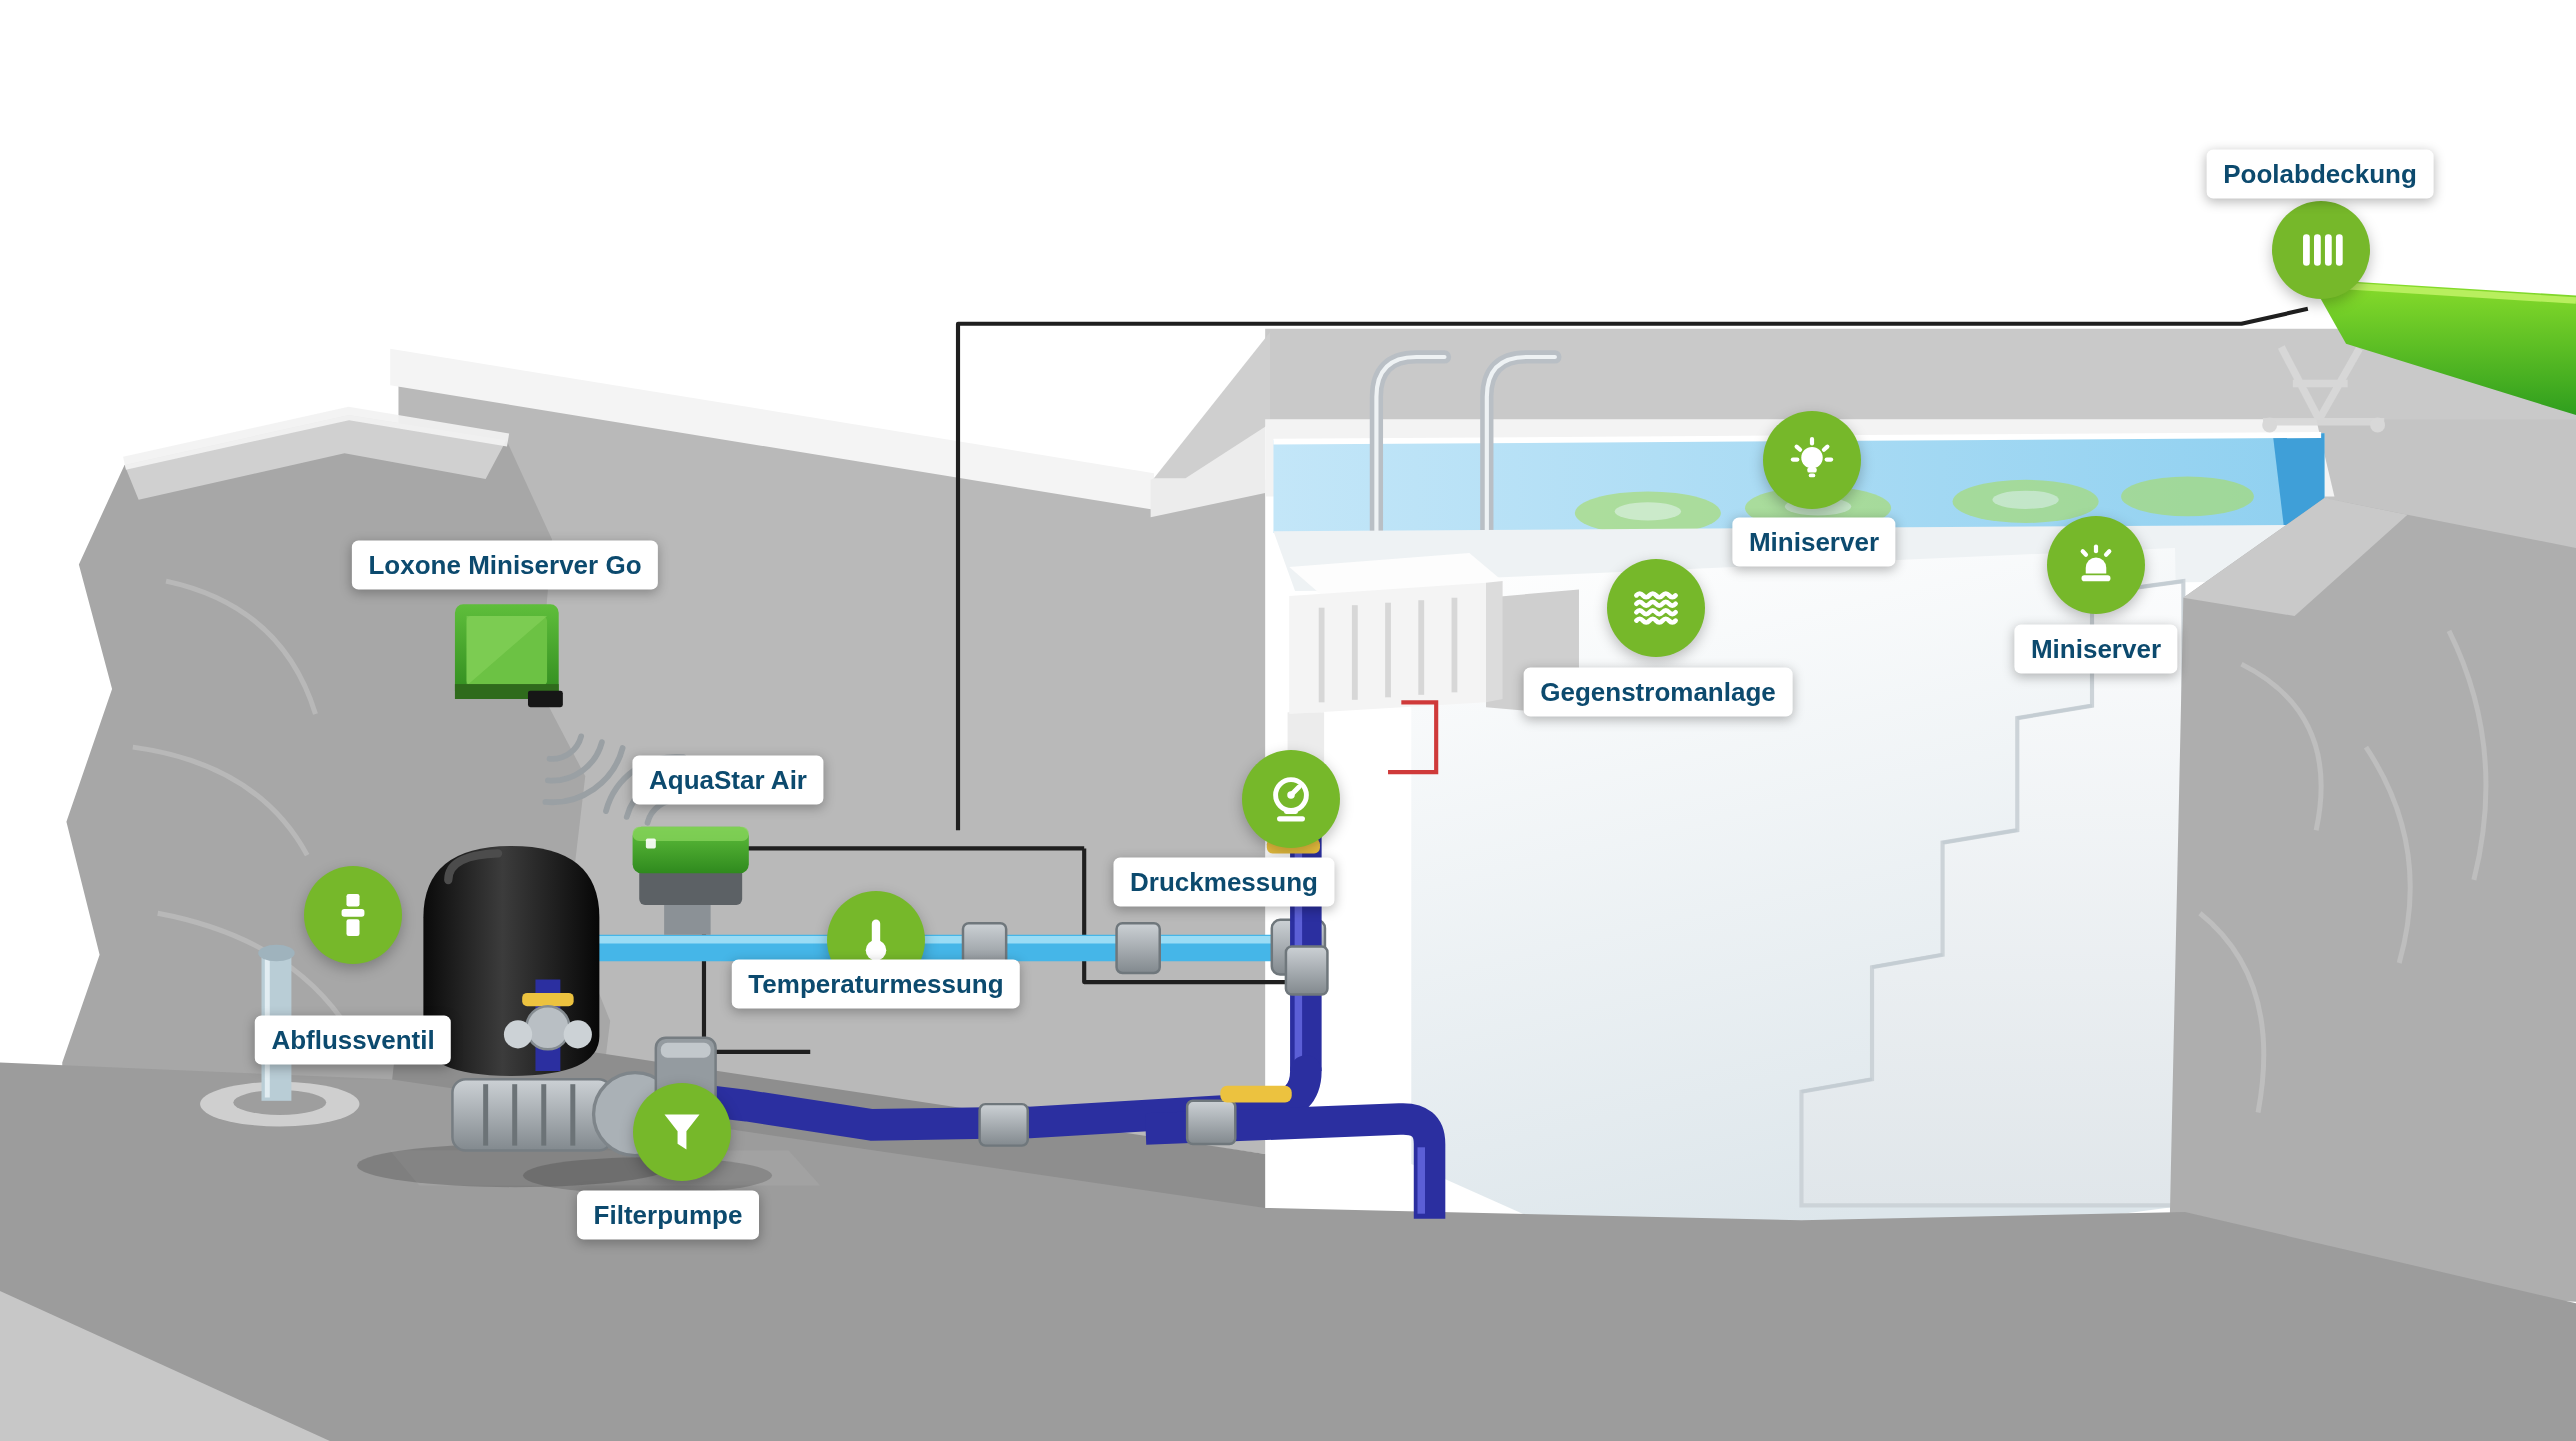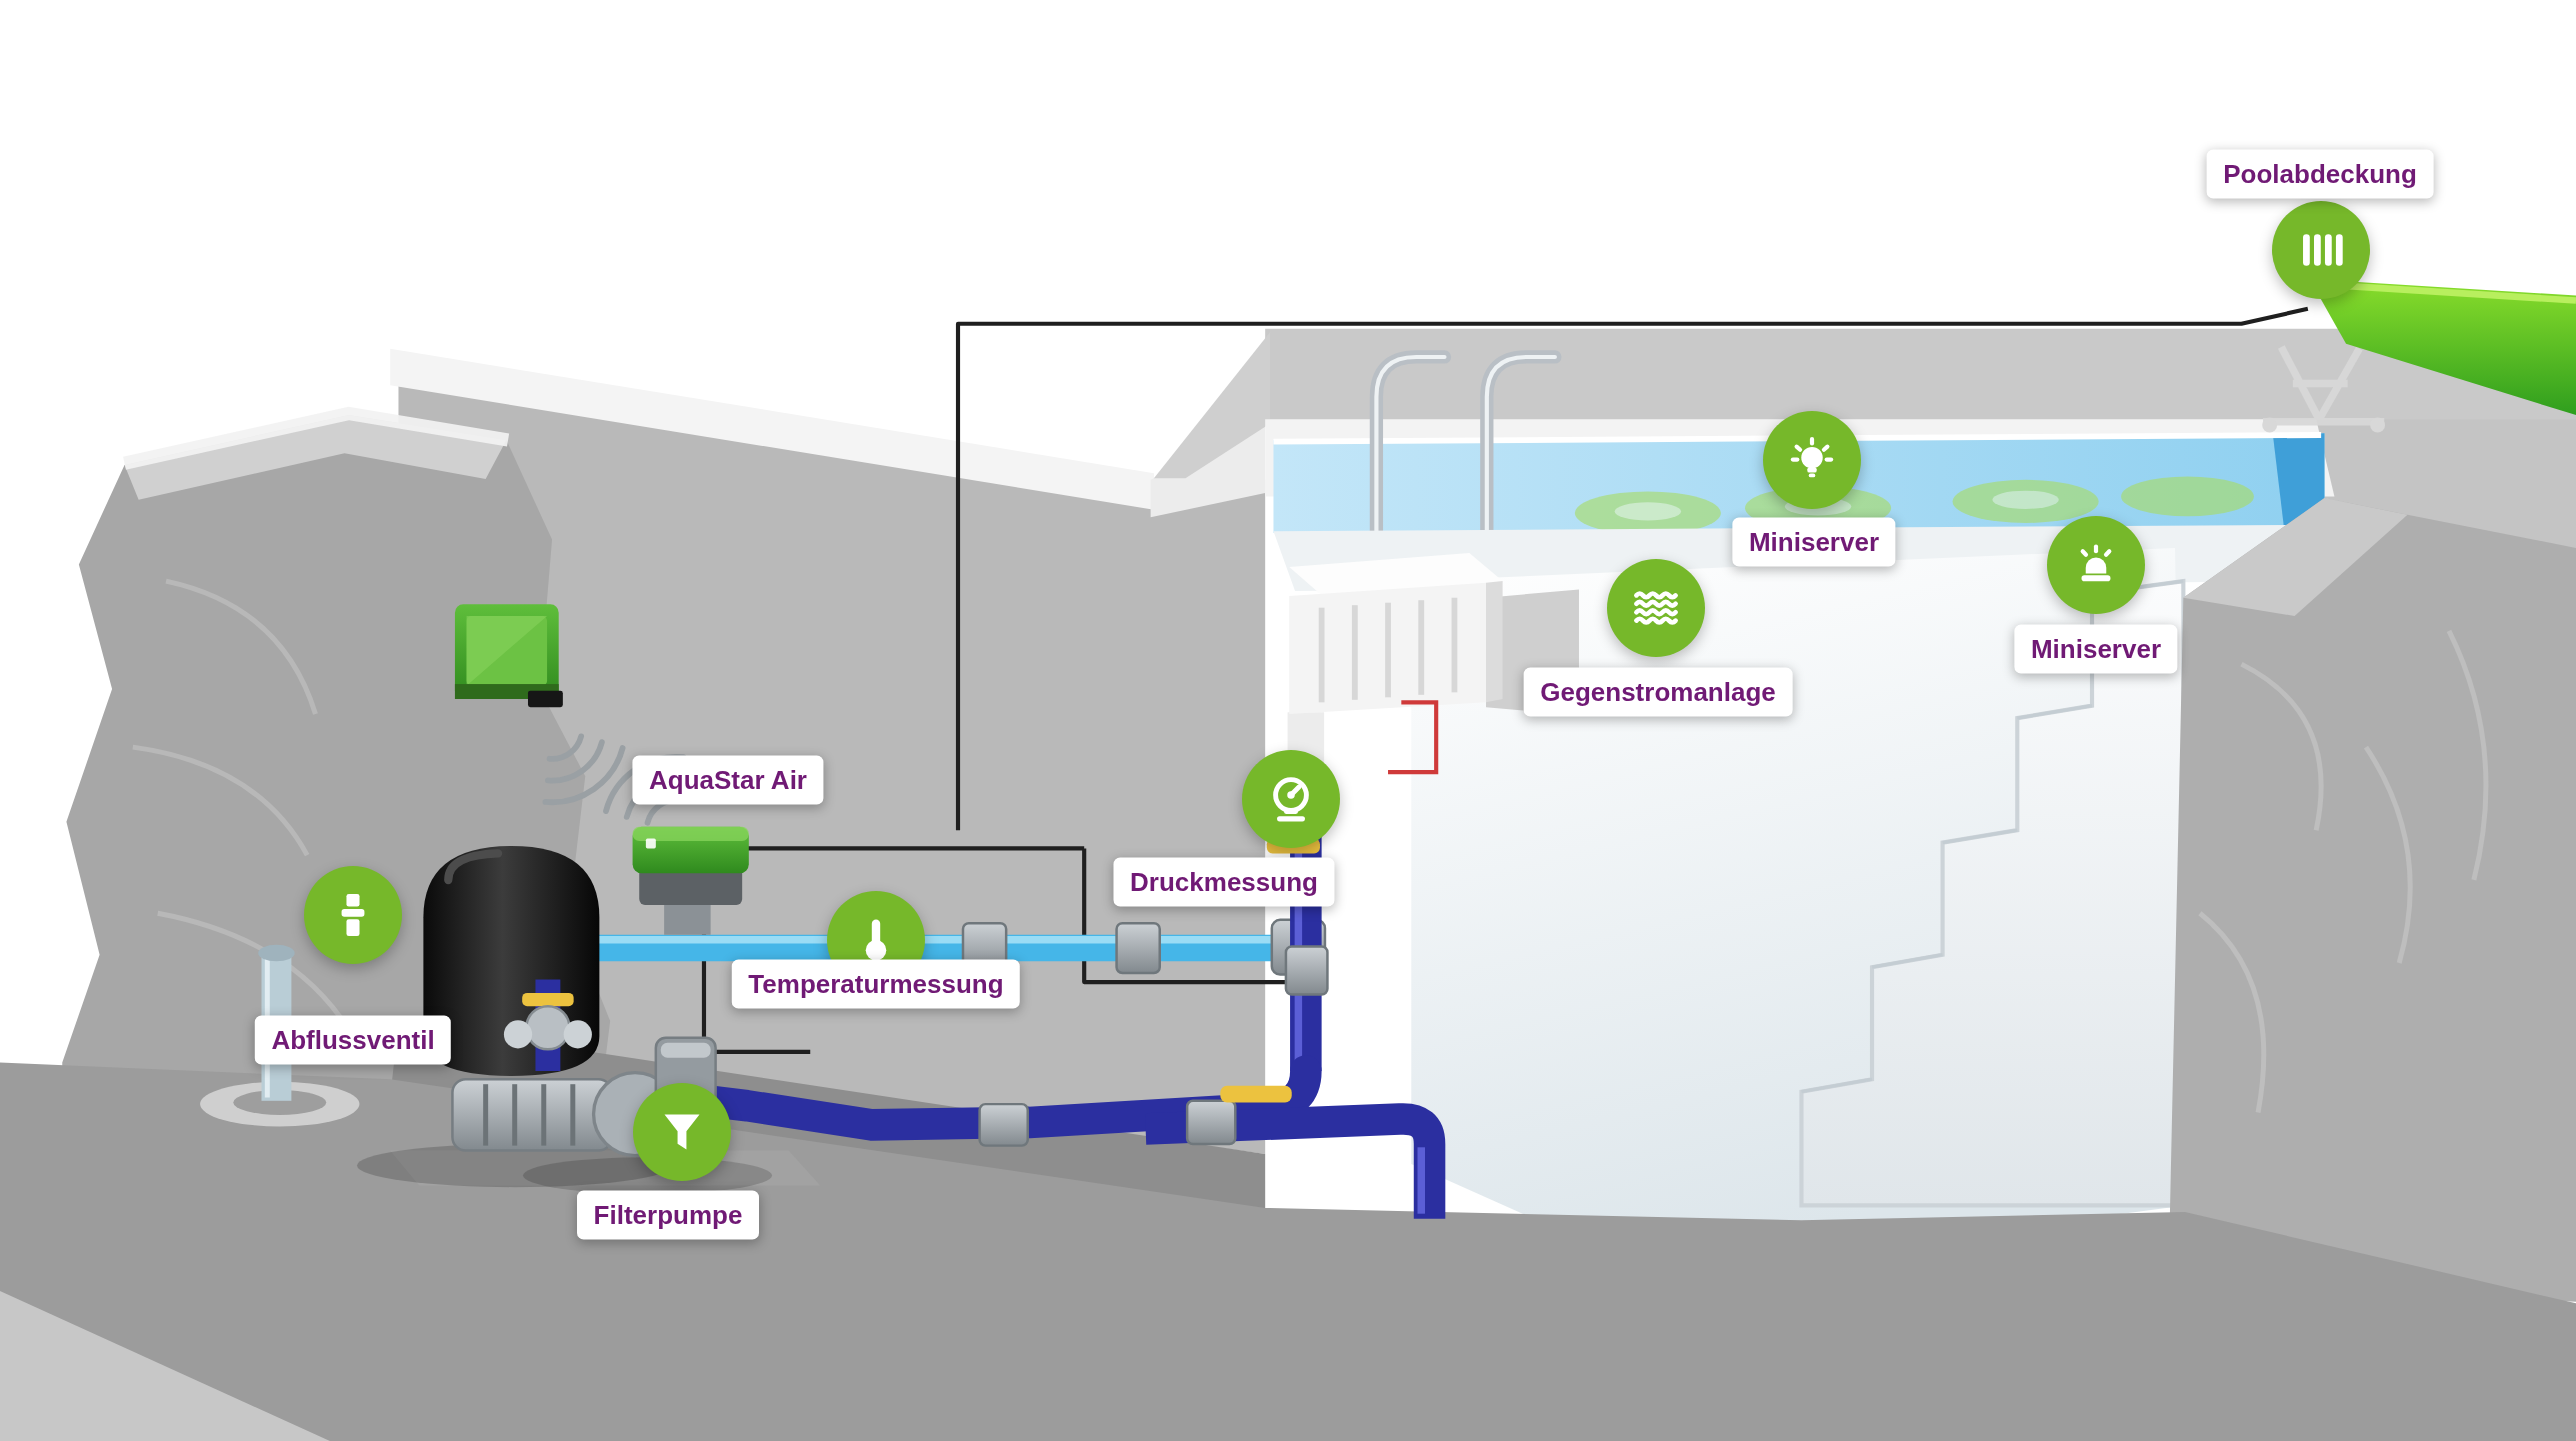--- a/index.html
+++ b/index.html
@@ -8,21 +8,21 @@
     width:2576px;height:1442px;
     background:#ffffff;
     overflow:hidden;
     font-family:"Liberation Sans", sans-serif;
   }
   .scene > svg.illustration{position:absolute;left:0;top:0;}
   .label{
     position:absolute;
     transform:translate(-50%,-50%);
     background:#ffffff;
-    color:#701a75;
+    color:#0c4a6e;
     font:700 26px "Liberation Sans", sans-serif;
     padding:9px 16.6px;
     border-radius:6.6px;
     box-shadow:0 3.3px 11.6px rgba(0,0,0,.28);
     white-space:nowrap;
     z-index:30;
   }
   .badge{
     position:absolute;
     width:98px;height:98px;
@@ -354,20 +354,21 @@
       </g>
       <g stroke="#fff" stroke-width="1.8" stroke-linecap="round" fill="none">
         <path d="M12,4.1v2"></path>
         <path d="M6.3,6.1l1.4,1.5"></path>
         <path d="M17.7,6.1l-1.4,1.5"></path>
       </g>
     </svg>
   </div>
 
   <div class="label" style="left:2320px;top:174px">Poolabdeckung</div>
+  <div class="label" style="left:505px;top:565px">Loxone Miniserver Go</div>
   <div class="label" style="left:728px;top:780px">AquaStar Air</div>
   <div class="label" style="left:353px;top:1040px">Abflussventil</div>
   <div class="label" style="left:876px;top:984px">Temperaturmessung</div>
   <div class="label" style="left:668px;top:1215px">Filterpumpe</div>
   <div class="label" style="left:1224px;top:882px">Druckmessung</div>
   <div class="label" style="left:1658px;top:692px">Gegenstromanlage</div>
   <div class="label" style="left:1814px;top:542px">Miniserver</div>
   <div class="label" style="left:2096px;top:649px">Miniserver</div>
 
 </div>

